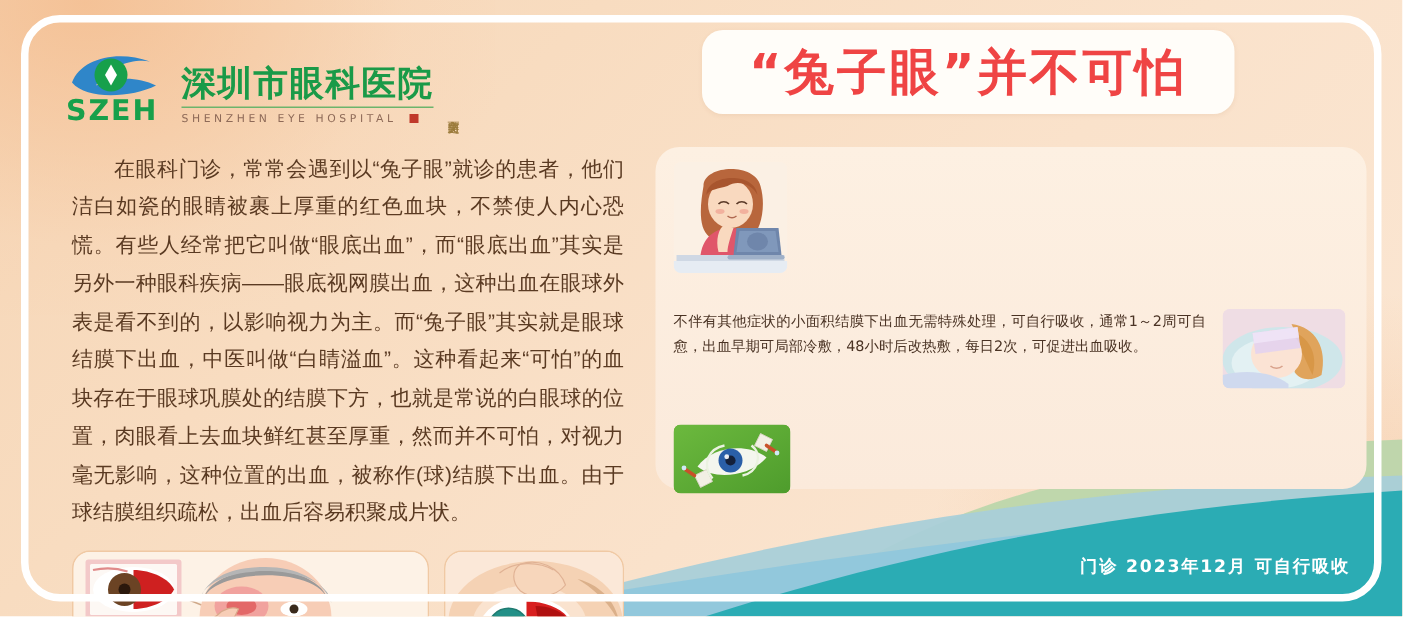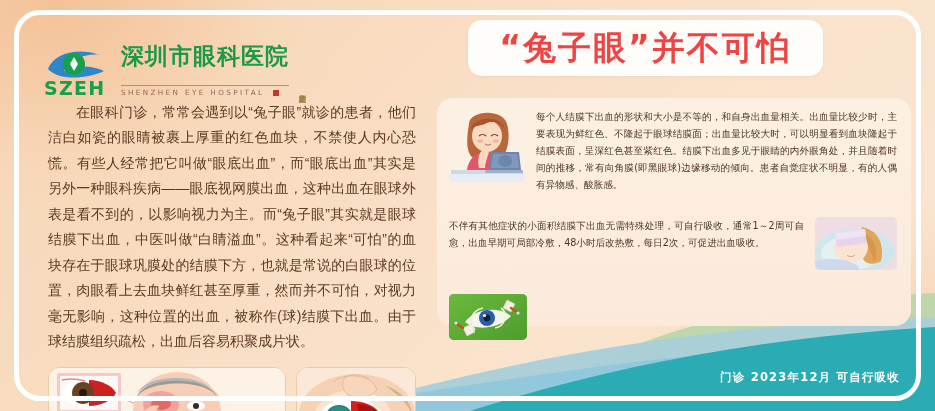--- a/index.html
+++ b/index.html
@@ -59,21 +59,21 @@
     font-size: 19px; font-weight: 700; letter-spacing: 1.3px;
     color: #17a04b; font-family: "DejaVu Sans", sans-serif;
   }
   .logo-cn {
     font-size: 23px; font-weight: 700; color: #1a9a48;
     font-family: "DejaVu Sans", sans-serif;
     letter-spacing: 1px; line-height: 1; white-space: nowrap; margin-top: 12px;
   }
   .logo-sub {
     font-size: 7.2px; color: #8e6a58; letter-spacing: 2.4px;
-    border-top: 1px solid #6cb46c; padding-top: 2px; margin-top: 17px;
+    border-top: 1px solid #6cb46c; padding-top: 2px; margin-top: 3px;
     font-family: "DejaVu Sans", sans-serif; white-space: nowrap;
   }
   .logo-seal {
     display: inline-block; width: 6px; height: 6px;
     background: #c0392b; margin-left: 4px; vertical-align: -1px;
   }
   .logo-cal {
     font-size: 8px; color: #9a7a3a; line-height: 1.05;
     writing-mode: vertical-rl; margin-left: 3px; margin-bottom: 9px;
   }
@@ -285,21 +285,20 @@
 
           <rect x="2" y="62" width="72" height="4" fill="#cfd8e4"></rect>
           <rect x="0" y="66" width="76" height="8" fill="#e6ecf3"></rect>
 
           <path d="M42,44 L70,44 L72,62 L40,62 Z" fill="#6f86ab"></path>
           <path d="M44,46 L68,46 L70,60 L42,60 Z" fill="#8098bb"></path>
           <ellipse cx="56" cy="53" rx="7" ry="6" fill="#6f86ab"></ellipse>
           <rect x="36" y="62" width="38" height="3" rx="1.5" fill="#9fb0c8"></rect>
         </svg>
       </div>
-      <p class="sec-text">每个人结膜下出血的形状和大小是不等的，和自身出血量相关。出血量比较少时，主要表现为鲜红色、不隆起于眼球结膜面；出血量比较大时，可以明显看到血块隆起于结膜表面，呈深红色甚至紫红色。结膜下出血多见于眼睛的内外眼角处，并且随着时间的推移，常有向角膜(即黑眼球)边缘移动的倾向。患者自觉症状不明显，有的人偶有异物感、酸胀感。</p>
     </div>
 
     <div class="sec">
       <p class="sec-text">不伴有其他症状的小面积结膜下出血无需特殊处理，可自行吸收，通常1～2周可自愈，出血早期可局部冷敷，48小时后改热敷，每日2次，可促进出血吸收。</p>
       <div class="thumb sleep">
         <svg width="82" height="53" viewBox="0 0 82 53">
           <rect width="82" height="53" fill="#f3e2e6"></rect>
           <path d="M0,0 H82 V53 H0 Z" fill="#efdde4"></path>
 
           <ellipse cx="40" cy="34" rx="40" ry="22" fill="#cfe6ea"></ellipse>

